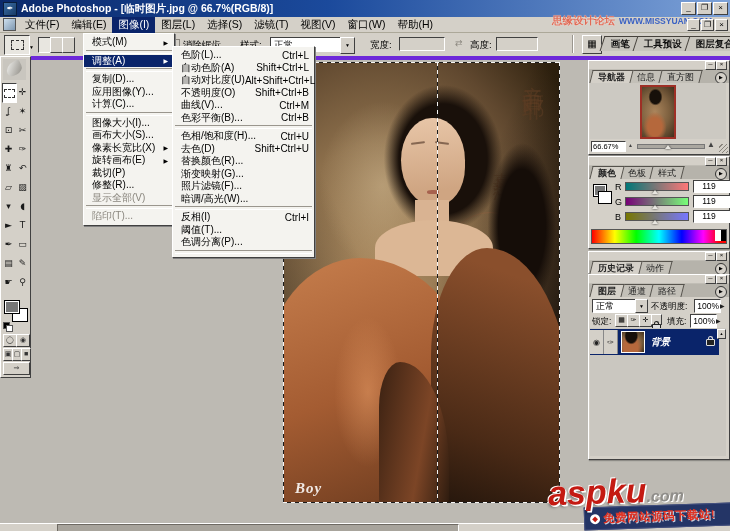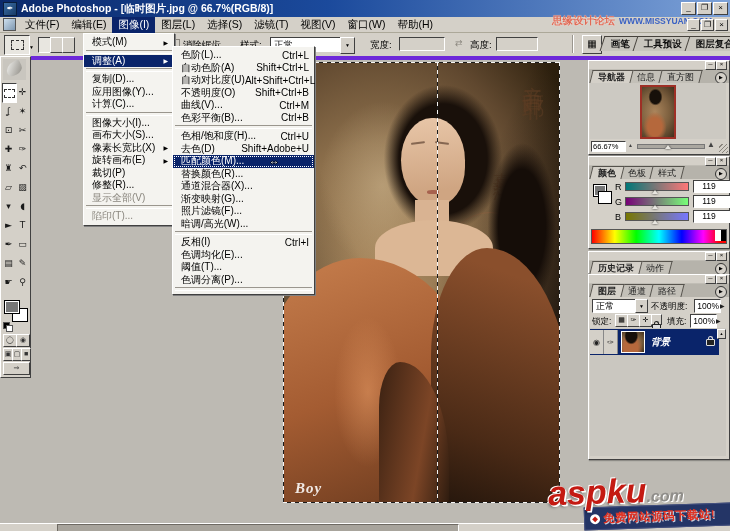--- a/index.html
+++ b/index.html
@@ -397,48 +397,38 @@
         <span>色彩平衡(B)...</span>
         <span class="sc">Ctrl+B</span>
       </div>
     <div class="msep"></div>
     <div class="smi">
         <span>色相/饱和度(H)...</span>
         <span class="sc">Ctrl+U</span>
       </div>
     <div class="smi">
         <span>去色(D)</span>
-        <span class="sc">Shift+Adobe+U</span>
-      </div>
-    <div class="smi hl">
-        <span>匹配颜色(M)...</span>
-        <span class="cur">↔</span>
+        <span class="sc">Shift+Ctrl+U</span>
       </div>
     <div class="smi">
         <span>替换颜色(R)...</span>
-      </div>
-    <div class="smi">
-        <span>通道混合器(X)...</span>
       </div>
     <div class="smi">
         <span>渐变映射(G)...</span>
       </div>
     <div class="smi">
         <span>照片滤镜(F)...</span>
       </div>
     <div class="smi">
         <span>暗调/高光(W)...</span>
       </div>
     <div class="msep"></div>
     <div class="smi">
         <span>反相(I)</span>
         <span class="sc">Ctrl+I</span>
-      </div>
-    <div class="smi">
-        <span>色调均化(E)...</span>
       </div>
     <div class="smi">
         <span>阈值(T)...</span>
       </div>
     <div class="smi">
         <span>色调分离(P)...</span>
       </div>
     <div class="msep"></div>
   </div>
 

